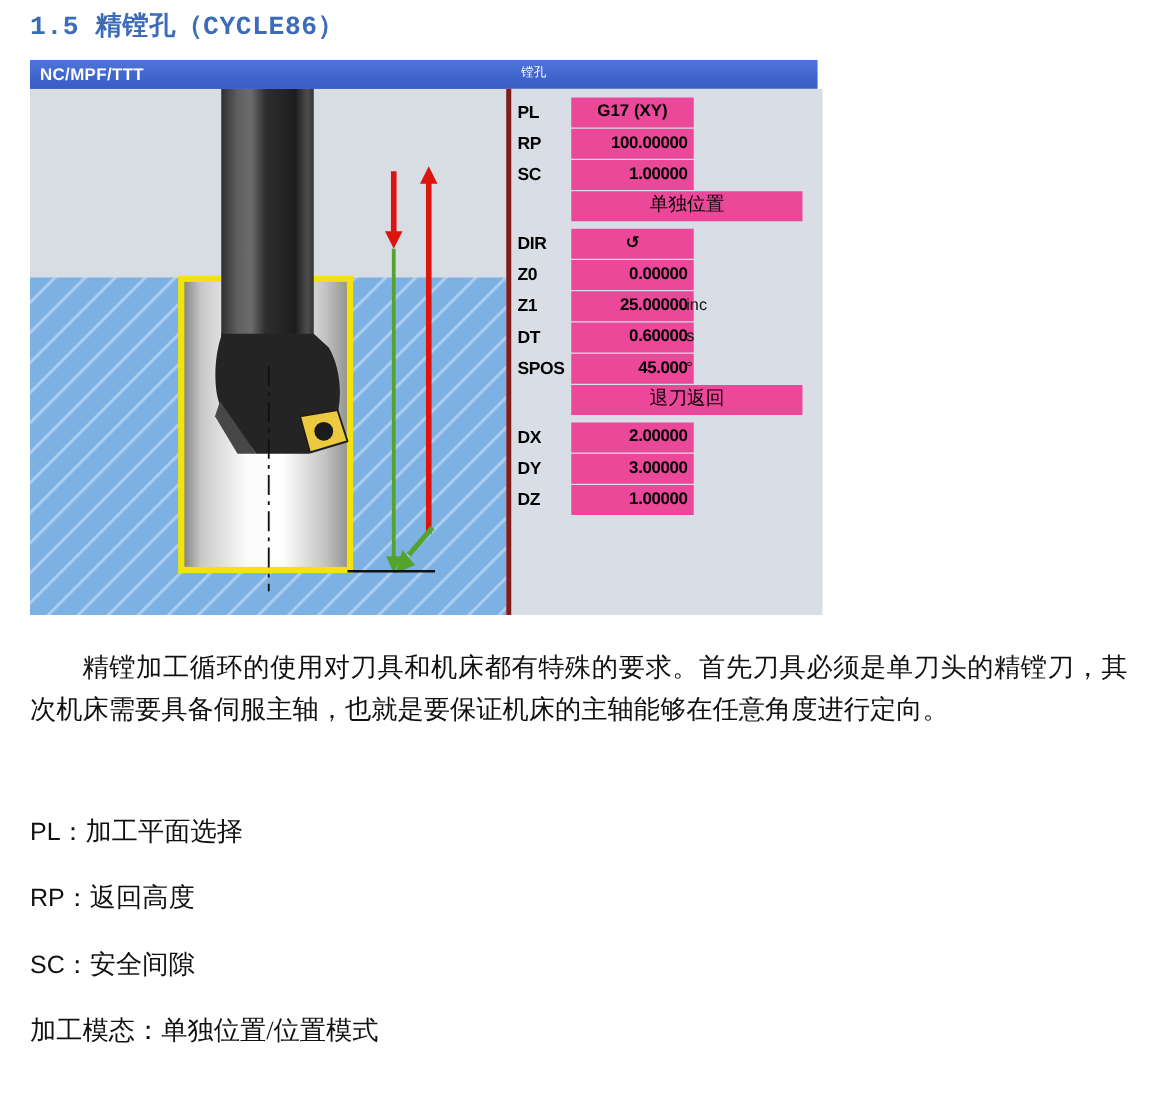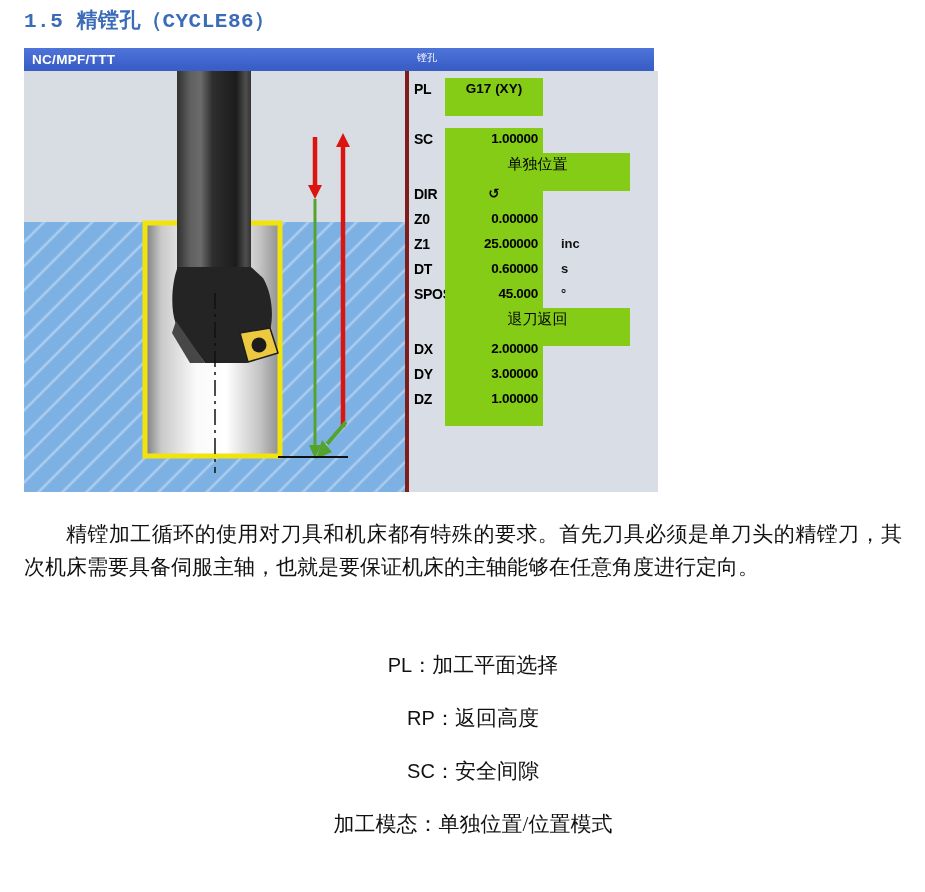--- a/index.html
+++ b/index.html
@@ -18,31 +18,31 @@
   .tb-left{position:absolute;left:8px;top:4px;font-size:13.5px;font-weight:bold;letter-spacing:0.3px;}
   .tb-right{position:absolute;left:393px;top:3px;font-size:10px;}
 
   .graphic{position:absolute;left:0;top:23px;width:381px;height:421px;}
 
   
   .panel{position:absolute;left:381px;top:23px;width:249px;height:421px;background:#d9dee6;
          border-left:4px solid #7f1d1d;font-family:"Liberation Sans","DejaVu Sans",sans-serif;}
   .prow{position:absolute;left:0;width:100%;height:21px;}
   .plabel{position:absolute;left:5px;top:3px;font-size:14px;font-weight:bold;color:#000;letter-spacing:-0.3px;}
-  .pfield{position:absolute;left:36px;width:98px;height:38px;background:#84cc16;color:#000;
+  .pfield{position:absolute;left:48px;width:98px;height:24px;background:#ec4899;color:#000;
           line-height:21px;font-size:13.5px;}
   .num{text-align:right;padding-right:5px;box-sizing:border-box;font-weight:bold;letter-spacing:-0.3px;}
   .sel{text-align:center;font-weight:bold;}
   .wide{width:185px;text-align:center;font-size:15px;font-weight:normal;}
-  .punit{position:absolute;left:152px;top:3px;font-size:13px;font-weight:bold;}
+  .punit{position:absolute;left:140px;top:3px;font-size:13px;font-weight:normal;}
 
   
   .para{position:absolute;left:24px;width:878px;font-size:21px;line-height:33px;
         text-align:justify;text-indent:2em;}
-  .item{position:absolute;left:24px;width:898px;font-size:21px;line-height:26px;white-space:nowrap;overflow:hidden;text-align:center;}
+  .item{position:absolute;left:24px;width:898px;font-size:21px;line-height:26px;white-space:nowrap;overflow:hidden;}
   .item .lat{font-family:"Liberation Sans","DejaVu Sans",sans-serif;font-size:20px;}
 </style>
 </head>
 <body>
 
 <div class="page">
 
   <div class="heading">1.5 精镗孔（CYCLE86）</div>
 
   <div class="shot">
@@ -106,20 +106,24 @@
 
         <line x1="254" y1="386" x2="324" y2="386" stroke="#111" stroke-width="2"></line>
       </svg>
     </div>
 
     <div class="panel">
       <div class="prow" style="top:7px">
         <span class="plabel">PL</span>
         <span class="pfield sel">G17 (XY)</span>
       </div>
+      <div class="prow" style="top:32px">
+        <span class="plabel">RP</span>
+        <span class="pfield num">100.00000</span>
+      </div>
       <div class="prow" style="top:57px">
         <span class="plabel">SC</span>
         <span class="pfield num">1.00000</span>
       </div>
       <div class="prow" style="top:82px">
         <span class="plabel"></span>
         <span class="pfield wide">单独位置</span>
       </div>
       <div class="prow" style="top:112px">
         <span class="plabel">DIR</span>

